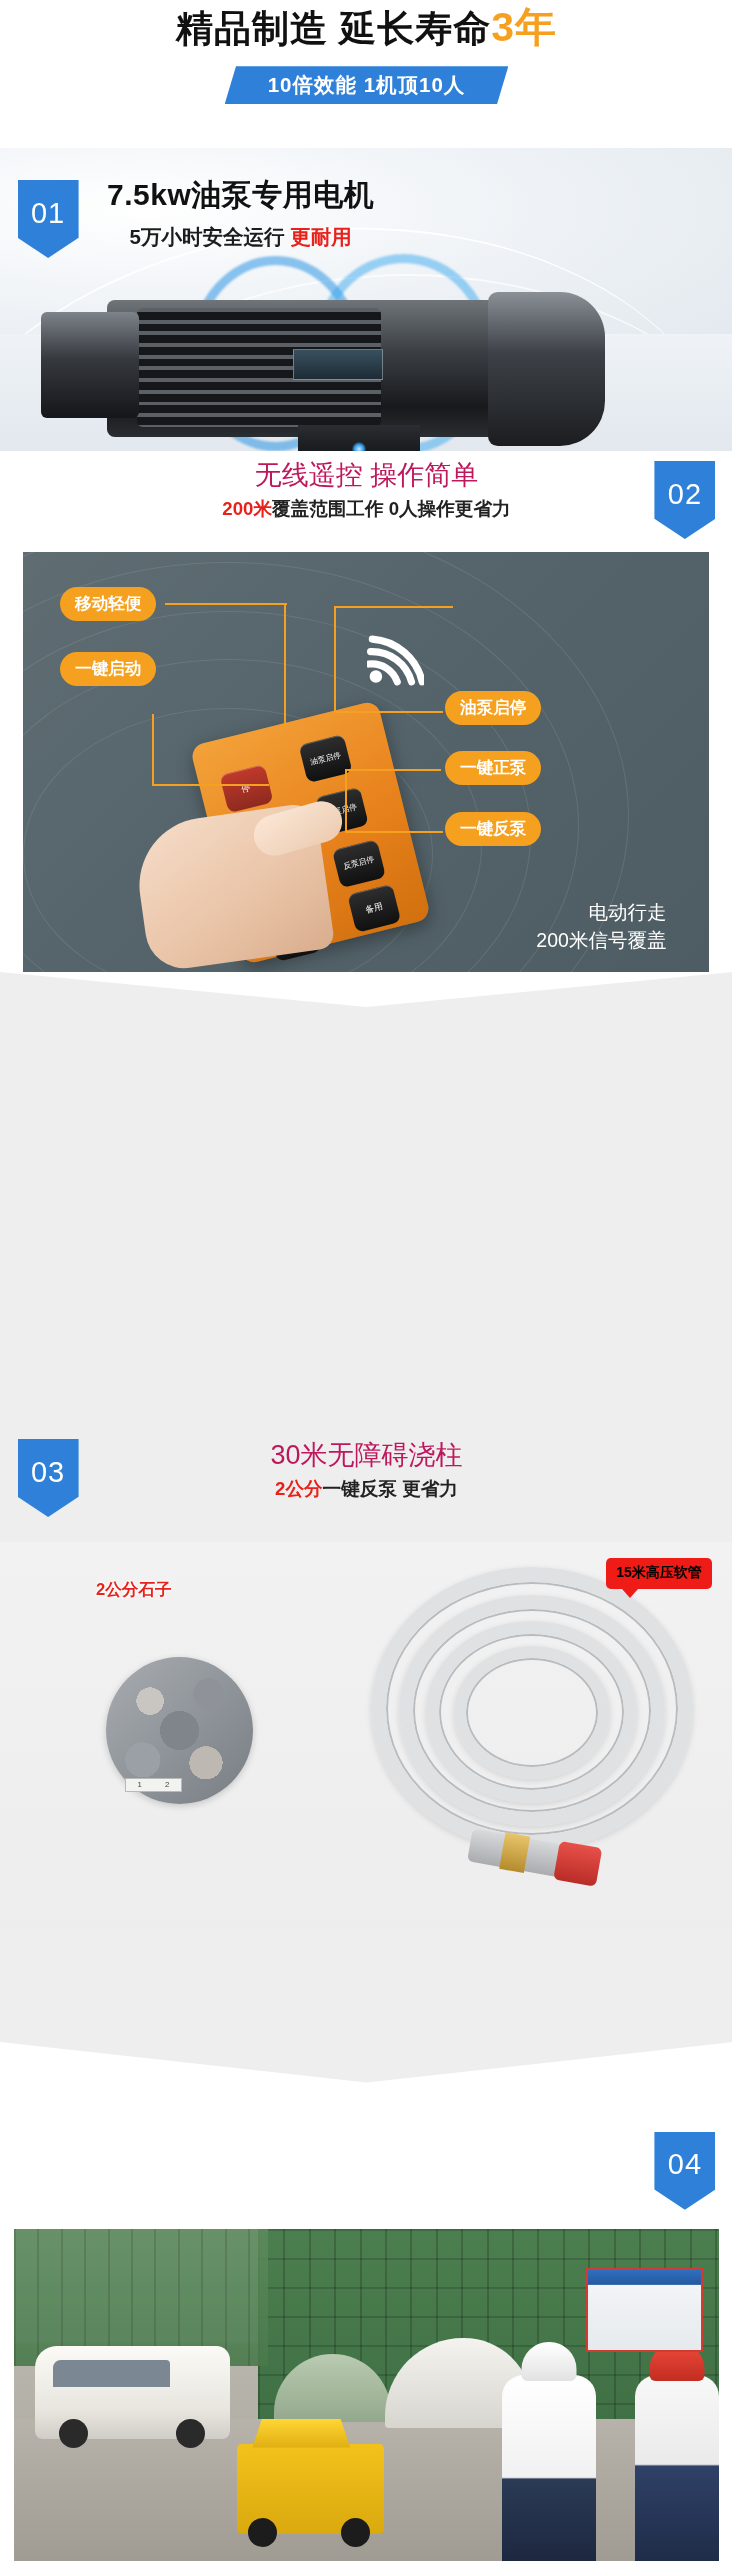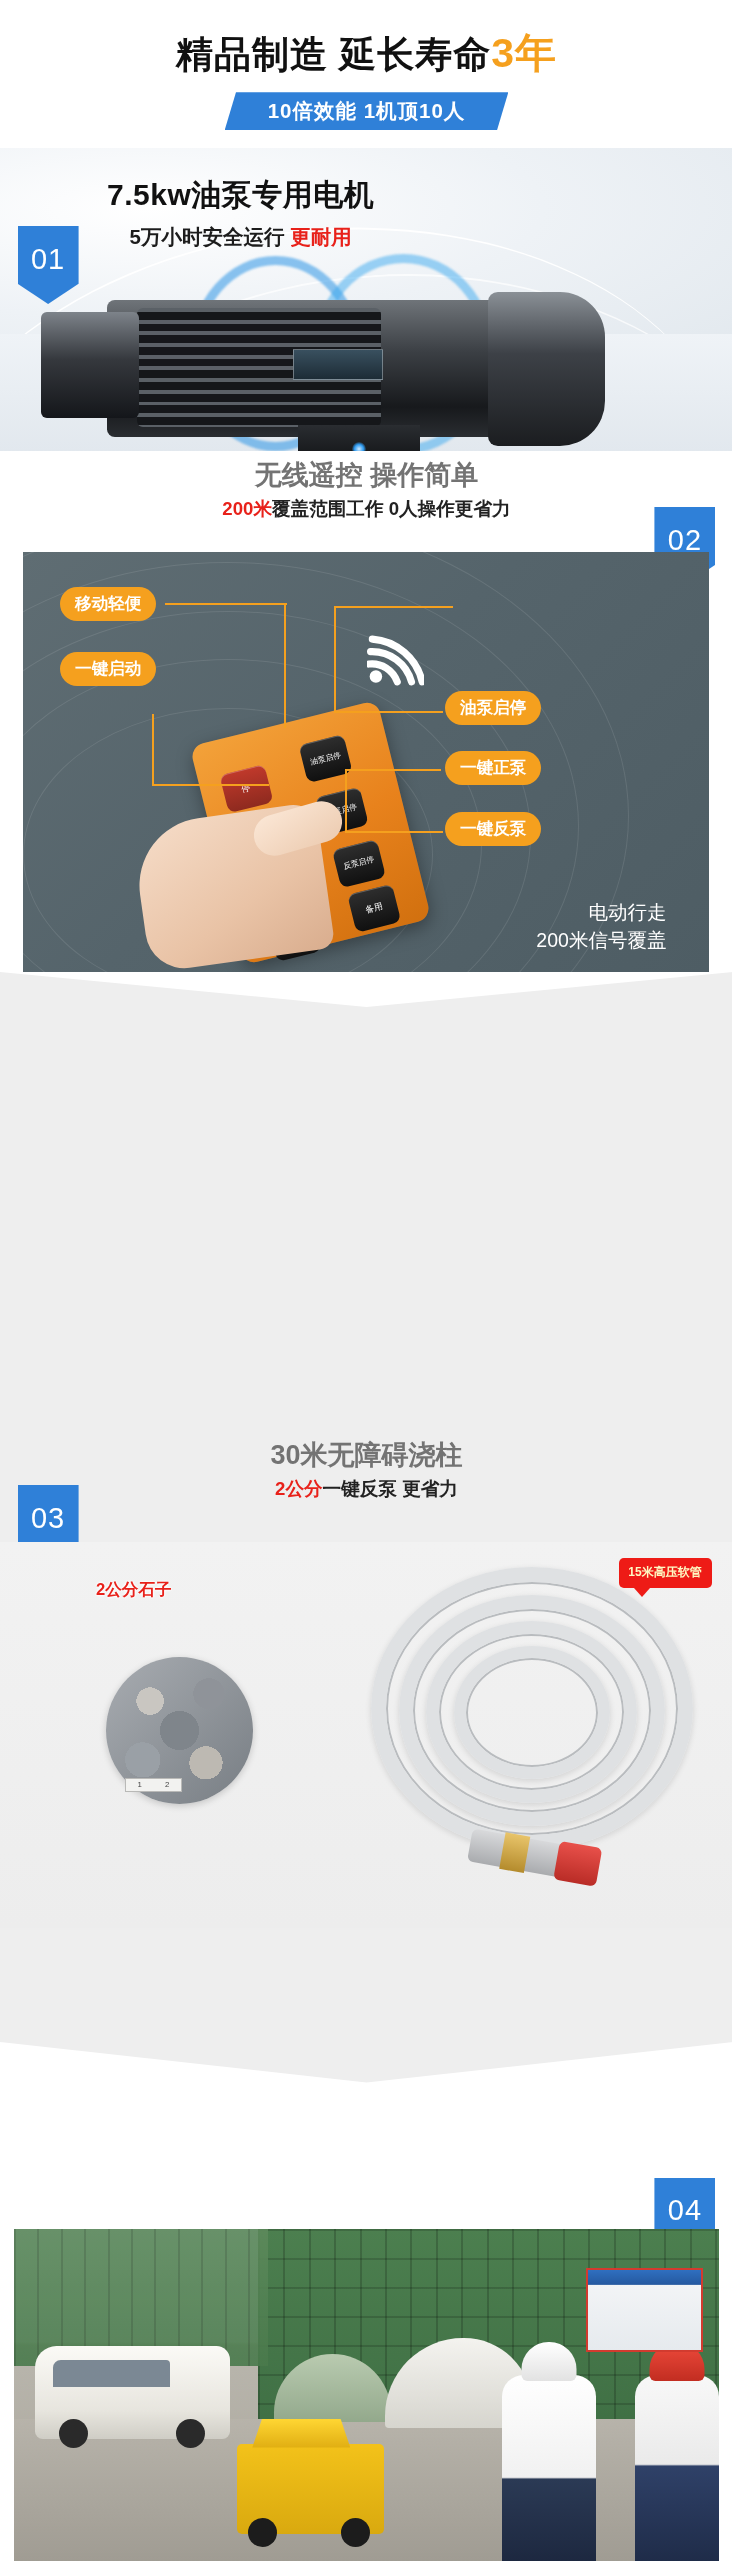--- a/index.html
+++ b/index.html
@@ -5,47 +5,46 @@
   * { margin:0; padding:0; box-sizing:border-box; }
   html,body { background:#ffffff; }
   body {
     width:733px; height:2576px; position:relative; overflow:hidden;
     font-family:"Liberation Sans","DejaVu Sans",sans-serif;
     color:#1a1a1a;
   }
   .page { width:733px; height:2576px; position:relative; background:#fff; }
 
   
-  .header { width:733px; padding-top:30px; text-align:center; background:#fff; }
+  .header { width:733px; padding-top:4px; text-align:center; background:#fff; }
   .hdr-title {
     font-size:37px; font-weight:bold; letter-spacing:1px; line-height:1.15;
     color:#111; white-space:nowrap;
   }
   .hdr-title .accent { color:#f5a01e; font-size:41px; }
   .hdr-ribbon-wrap { display:flex; justify-content:center; margin-top:15px; }
   .hdr-ribbon {
     background:#2f80d8; color:#fff; font-size:20.5px; font-weight:bold;
     padding:8.8px 43px 8.8px 43px; line-height:1;
     -webkit-clip-path:polygon(4% 0, 100% 0, 96% 100%, 0 100%);
     clip-path:polygon(4% 0, 100% 0, 96% 100%, 0 100%);
     letter-spacing:1px;
   }
-  .sec-title { font-size:27px; font-weight:bold; color:#737373; line-height:1.25; white-space:nowrap; }
+  .sec-title { font-size:27px; font-weight:normal; color:#be185d; line-height:1.25; white-space:nowrap; }
   .sec-sub { font-size:18.6px; font-weight:bold; color:#222; margin-top:4.9px; line-height:1.2; white-space:nowrap; }
   .red { color:#e8211a; }
 
   
   .badge {
     width:61px; height:78px; background:#2f80d8; color:#fff;
     font-size:29px; font-weight:bold; letter-spacing:1px;
     display:flex; align-items:flex-start; justify-content:center;
     padding-top:16.6px;
     -webkit-clip-path:polygon(0 0,100% 0,100% 74%,50% 100%,0 74%);
     clip-path:polygon(0 0,100% 0,100% 74%,50% 100%,0 74%);
-    margin-top:46px;
   }
   .badge.hollow { font-weight:normal; }
 
   
   .sec01 {
     position:absolute; left:0; top:148px; width:733px; height:303px;
     background:
       radial-gradient(120% 80% at 20% 20%, #ffffff 0%, #eef2f6 45%, #dfe6ec 100%);
     overflow:hidden;
   }
@@ -217,22 +216,22 @@
   .stone-scale{
     position:absolute; left:125px; top:236px; width:57px; height:13.7px;
     background:#f2f2f0; border:1px solid #b9b9b7; font-size:7.8px; color:#444;
     display:flex; align-items:center; justify-content:space-around;
   }
   .label-red{
     position:absolute; color:#e8211a; font-size:16.6px; font-weight:bold;
     text-shadow:0 0 2.9px #fff,0 0 2.9px #fff,0 0 2.9px #fff;
   }
   .bubble-red{
-    position:absolute; background:#ee1b16; color:#fef9c3; font-weight:bold;
-    font-size:12px; padding:6.8px 9.8px; border-radius:4.9px; white-space:nowrap;
+    position:absolute; background:#ee1b16; color:#000000; font-weight:bold;
+    font-size:14px; padding:6.8px 9.8px; border-radius:4.9px; white-space:nowrap;
   }
   .bubble-red:after{
     content:""; position:absolute; left:15.6px; bottom:-8.8px; width:0; height:0;
     border-left:8.8px solid transparent; border-right:8.8px solid transparent;
     border-top:9.8px solid #ee1b16;
   }
   .chevron-white{
     position:absolute; left:0; bottom:0; width:733px; height:78px; background:#ffffff;
     -webkit-clip-path:polygon(0 0,50% 52%,100% 0,100% 100%,0 100%);
     clip-path:polygon(0 0,50% 52%,100% 0,100% 100%,0 100%);

